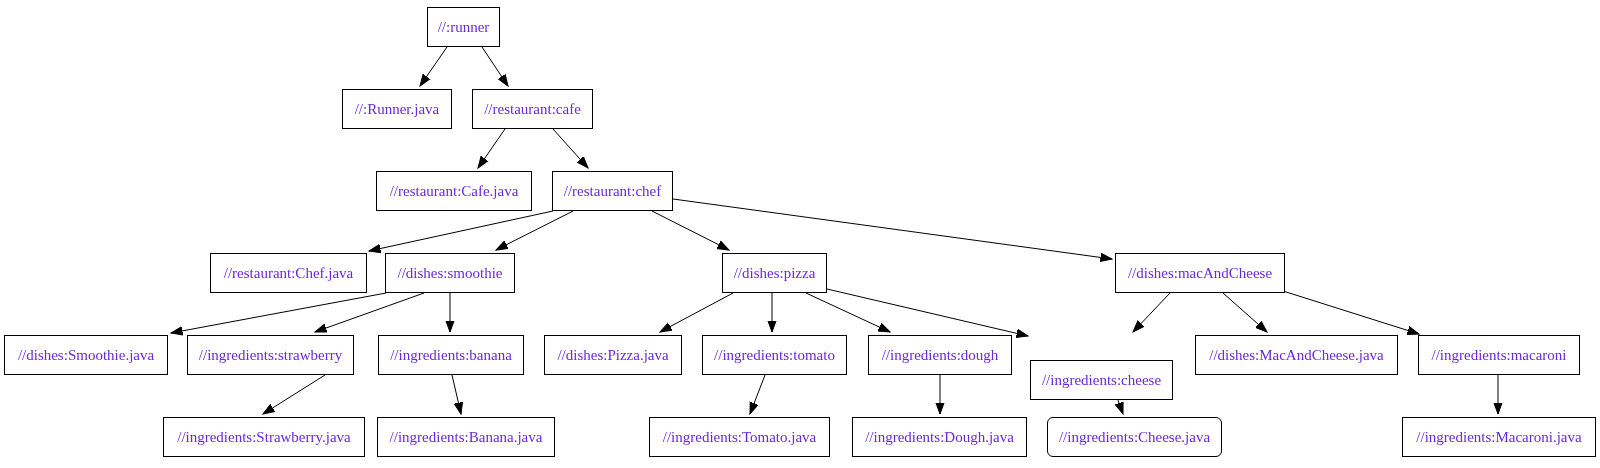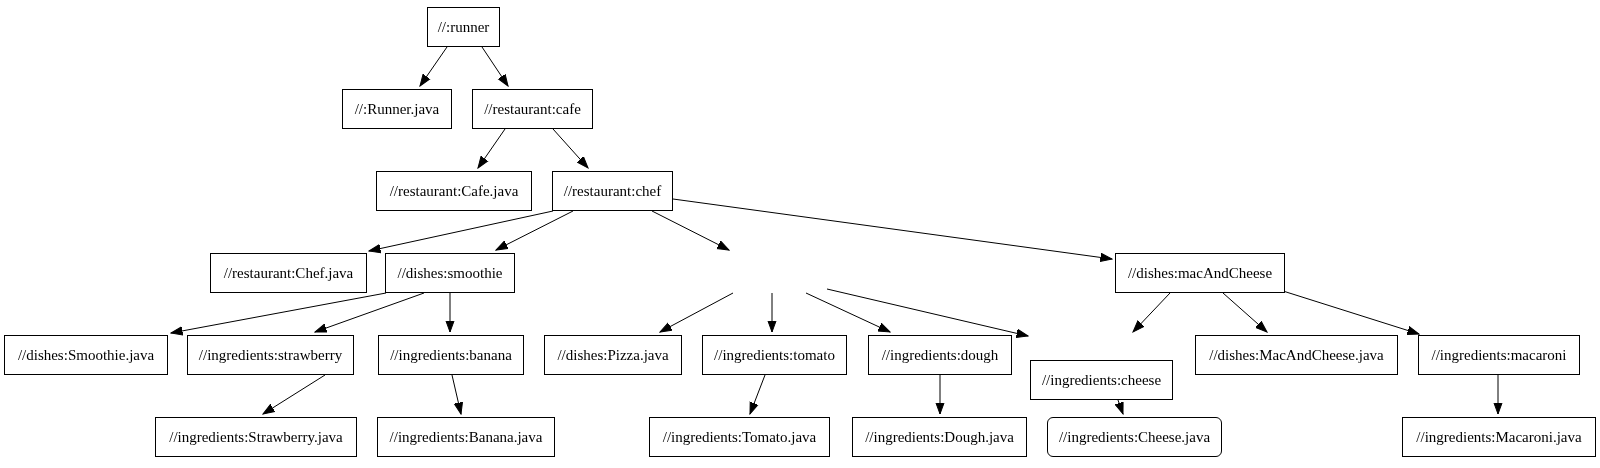--- a/index.html
+++ b/index.html
@@ -26,21 +26,21 @@
     stroke: #000000;
     stroke-width: 1;
     fill: none;
   }
   .node {
     position: absolute;
     height: 40px;
     box-sizing: border-box;
     border: 1px solid #000000;
     background: #ffffff;
-    color: #000000;
+    color: #6d28d9;
     display: flex;
     align-items: center;
     justify-content: center;
     font-size: 15px;
     line-height: 1;
     white-space: nowrap;
   }
 </style>
 </head>
 <body>
@@ -96,20 +96,23 @@
   <div class="node" style="left:552px; top:171px; width:121px;">
       <span>//restaurant:chef</span>
     </div>
 
   <div class="node" style="left:210px; top:253px; width:157px;">
       <span>//restaurant:Chef.java</span>
     </div>
   <div class="node" style="left:385px; top:253px; width:130px;">
       <span>//dishes:smoothie</span>
     </div>
+  <div class="node" style="left:722px; top:253px; width:105px;">
+      <span>//dishes:pizza</span>
+    </div>
   <div class="node" style="left:1115px; top:253px; width:170px;">
       <span>//dishes:macAndCheese</span>
     </div>
 
   <div class="node" style="left:4px;    top:335px; width:164px;">
       <span>//dishes:Smoothie.java</span>
     </div>
   <div class="node" style="left:187px;  top:335px; width:167px;">
       <span>//ingredients:strawberry</span>
     </div>
@@ -128,21 +131,21 @@
   <div class="node" style="left:1030px; top:335px; width:143px;margin-top:25px;">
       <span>//ingredients:cheese</span>
     </div>
   <div class="node" style="left:1195px; top:335px; width:203px;">
       <span>//dishes:MacAndCheese.java</span>
     </div>
   <div class="node" style="left:1418px; top:335px; width:162px;">
       <span>//ingredients:macaroni</span>
     </div>
 
-  <div class="node" style="left:155px;  top:417px; width:202px;">
+  <div class="node" style="left:163px;  top:417px; width:202px;">
       <span>//ingredients:Strawberry.java</span>
     </div>
   <div class="node" style="left:377px;  top:417px; width:178px;">
       <span>//ingredients:Banana.java</span>
     </div>
   <div class="node" style="left:649px;  top:417px; width:181px;">
       <span>//ingredients:Tomato.java</span>
     </div>
   <div class="node" style="left:852px;  top:417px; width:175px;">
       <span>//ingredients:Dough.java</span>

